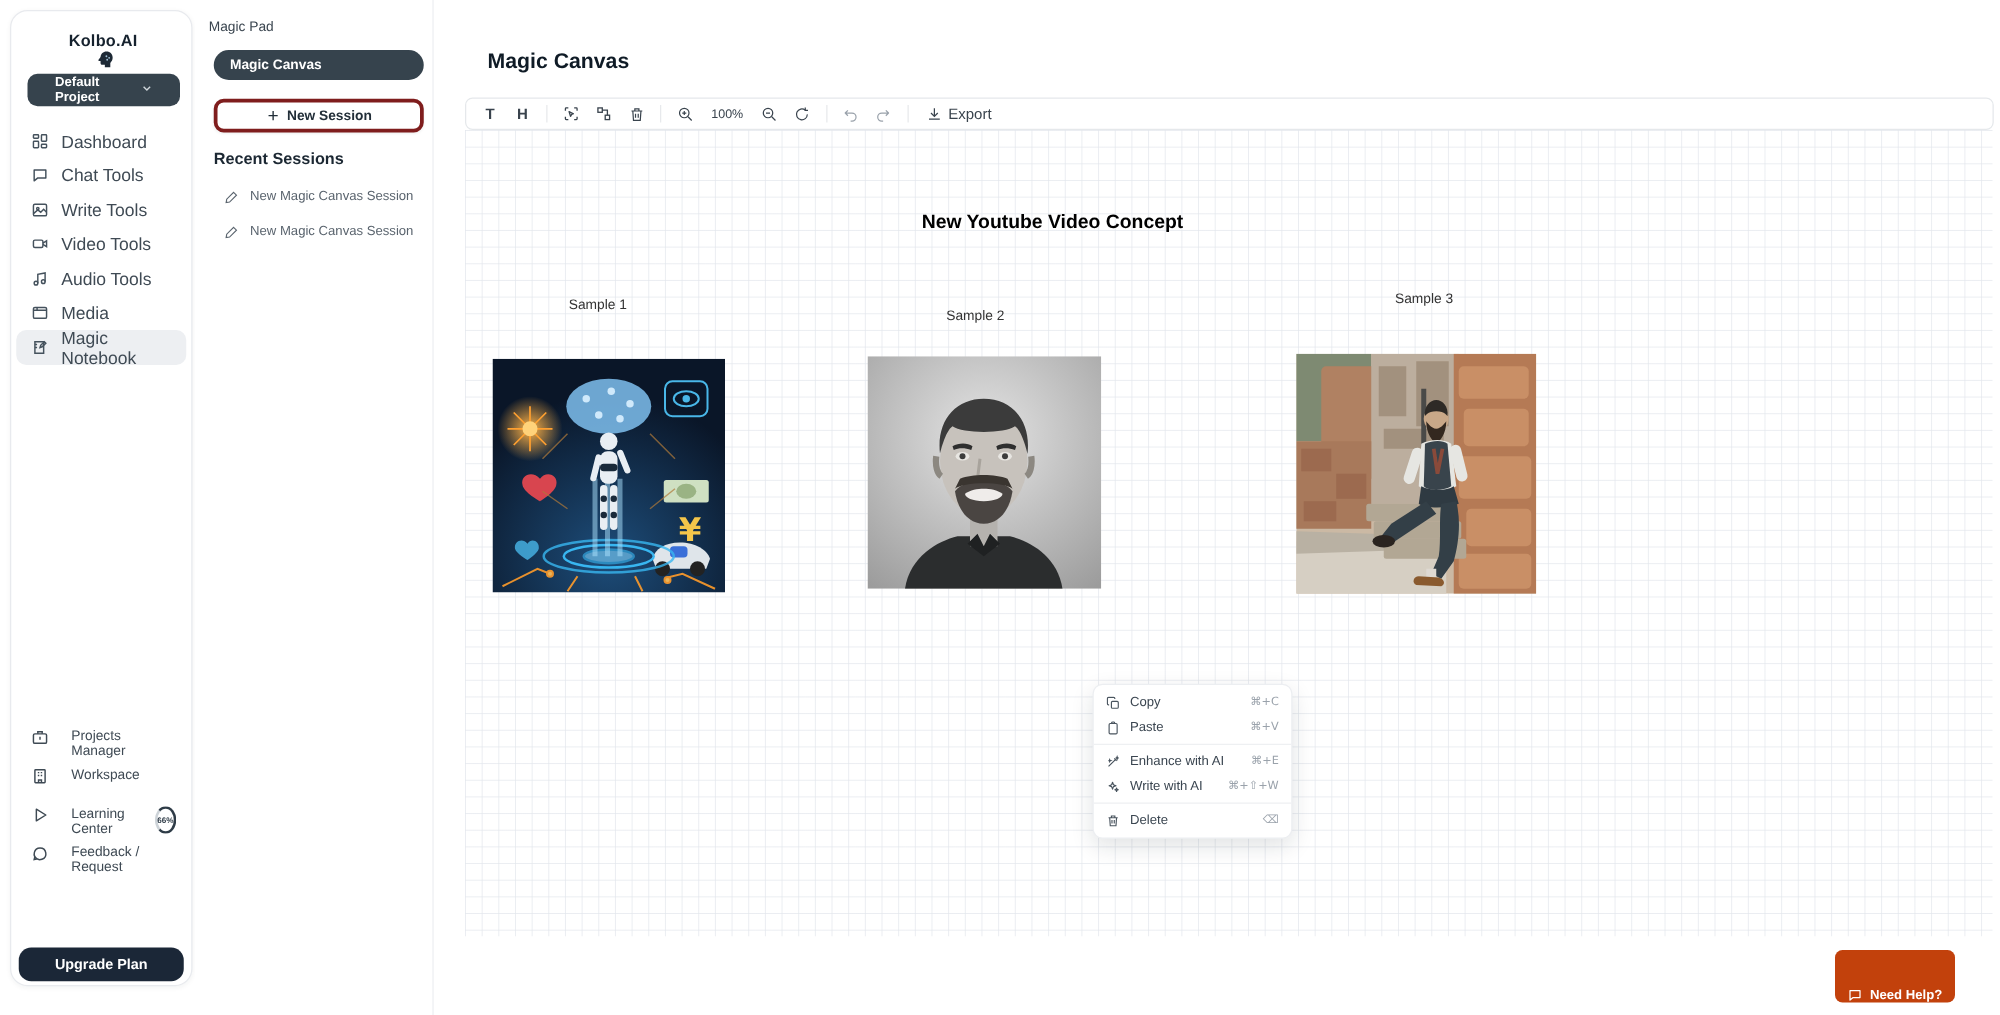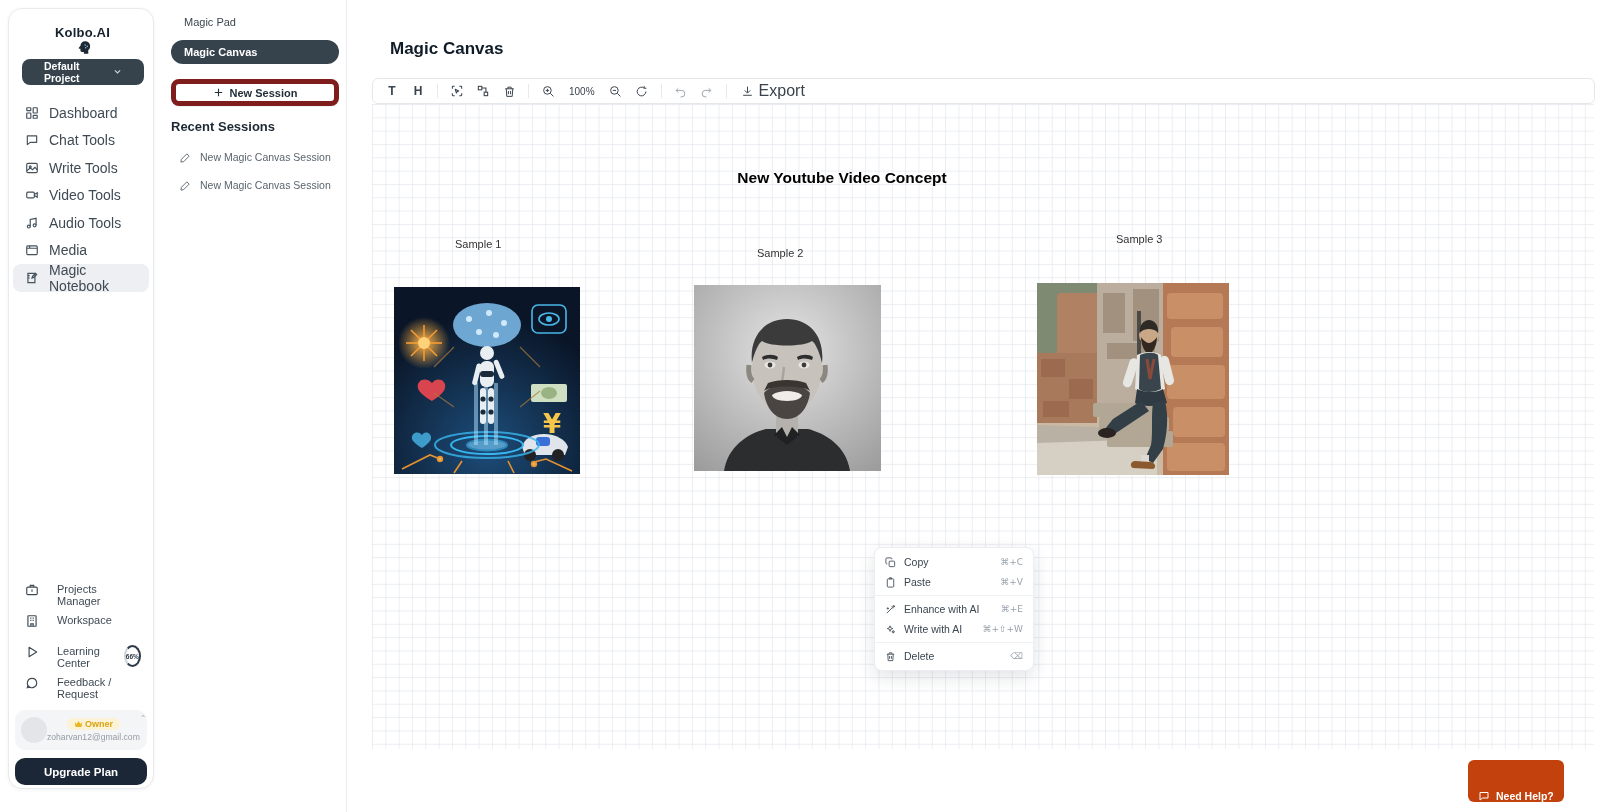--- a/index.html
+++ b/index.html
@@ -39,42 +39,42 @@
     color:#d9a414; font-size:9px; font-weight:700; border-radius:8px; padding:1px 7px; }
   .user-email { font-size:8.6px; color:#949ca4; margin-top:2px; white-space:nowrap; }
   .user-caret { color:#a8afb6; font-size:8px; align-self:flex-start; margin-top:4px; }
   .upgrade-btn { position:absolute; left:6px; right:6px; top:749px; height:27px;
     background:#1b2737; border-radius:10px; color:#fff; font-size:11.5px; font-weight:700;
     display:flex; align-items:center; justify-content:center; cursor:pointer; }
 
   
   .session-panel { position:absolute; left:156px; top:0; width:191px; height:812px;
     border-right:1px solid #eaecef; background:#fff; }
-  .magic-pad { position:absolute; left:28px; top:16px; font-size:11px; color:#3b4650; cursor:pointer; }
+  .magic-pad { position:absolute; left:11px; top:16px; font-size:11px; color:#3b4650; cursor:pointer; }
   .magic-canvas-pill { position:absolute; left:15px; top:40px; width:168px; height:24px;
     background:#36434d; border-radius:14px; color:#fff; font-size:11px; font-weight:700;
     display:flex; align-items:center; padding:0 13px; cursor:pointer; }
   .new-session-btn { position:absolute; left:15px; top:79px; width:168px; height:27px;
-    background:#fff; border:5px solid #7f1d1d; border-radius:8px;
+    background:#fff; border:3px solid #7f1d1d; border-radius:8px;
     box-shadow:0 1px 2px rgba(20,30,40,.06); display:flex; align-items:center; justify-content:center;
     gap:6px; font-size:11px; font-weight:600; color:#222e38; cursor:pointer; }
   .recent-header { position:absolute; left:15px; top:119px; font-size:13px; font-weight:800; color:#1c2833; }
   .session-item { position:absolute; left:24px; display:flex; align-items:center; gap:9px;
     font-size:10.5px; color:#5a646e; cursor:pointer; }
 
   
   .main { position:absolute; left:347px; top:0; width:1253px; height:812px; background:#fff; }
   .page-title { position:absolute; left:43px; top:39px; font-size:17px; font-weight:800; color:#0f1b26; }
   .toolbar { position:absolute; left:25px; top:78px; width:1223px; height:26px; background:#fff;
     border:1px solid #e5e8eb; border-radius:6px; display:flex; align-items:center; padding:0 8px; gap:4px; }
   .tb-btn { width:22px; height:20px; display:flex; align-items:center; justify-content:center;
     color:#39434d; font-size:12px; font-weight:600; border-radius:4px; cursor:pointer; }
   .tb-sep { width:1px; height:14px; background:#e7e9ec; margin:0 4px; }
   .tb-zoom { font-size:10px; color:#39434d; padding:0 6px; }
-  .tb-export { display:flex; align-items:center; gap:5px; font-size:16px; color:#39434d;
+  .tb-export { display:flex; align-items:center; gap:5px; font-size:12px; color:#39434d;
     padding:0 6px; cursor:pointer; }
 
   .canvas { position:absolute; left:25px; top:104px; width:1222px; height:645px;
     background-image:linear-gradient(rgba(228,231,237,.75) 1px, transparent 1px),
                      linear-gradient(90deg, rgba(228,231,237,.75) 1px, transparent 1px);
     background-size:13.33px 13.33px; }
   .canvas-heading { position:absolute; left:317px; top:65px; width:210px; text-align:center;
     font-size:15.5px; font-weight:700; color:#000;margin-left:48px; }
   .sample-label { position:absolute; font-size:11px; color:#333; }
   .canvas-img { position:absolute; cursor:pointer; }
@@ -224,33 +224,20 @@
         <span class="progress-badge">66%</span>
       </div>
       <div class="sb-item">
         <span class="ic"><svg width="14" height="14" viewBox="0 0 24 24" fill="none" stroke="currentColor" stroke-width="2">
               <path d="M12 4a8 8 0 1 1-7 11.8L4 20l4.2-1A8 8 0 0 1 12 4z"></path>
             </svg></span>
         <span>Feedback / Request</span>
       </div>
     </div>
 
-    <div class="user-card">
-      <span class="avatar"></span>
-      <span class="user-meta">
-        <span class="owner-badge">
-          <svg width="9" height="8" viewBox="0 0 24 20">
-              <path d="M2 5l5 5 5-8 5 8 5-5-2 13H4L2 5z" fill="#e8b624"></path>
-            </svg>
-          <span>Owner</span>
-        </span>
-        <span class="user-email">zoharvan12@gmail.com</span>
-      </span>
-      <span class="user-caret">⌃</span>
-    </div>
 
     <div class="upgrade-btn">Upgrade Plan</div>
   </div>
 
   <div class="session-panel">
     <div class="magic-pad">Magic Pad</div>
     <div class="magic-canvas-pill">Magic Canvas</div>
     <div class="new-session-btn">
       <svg width="11" height="11" viewBox="0 0 24 24" fill="none" stroke="#222e38" stroke-width="2.4">
           <path d="M12 4v16M4 12h16"></path>

